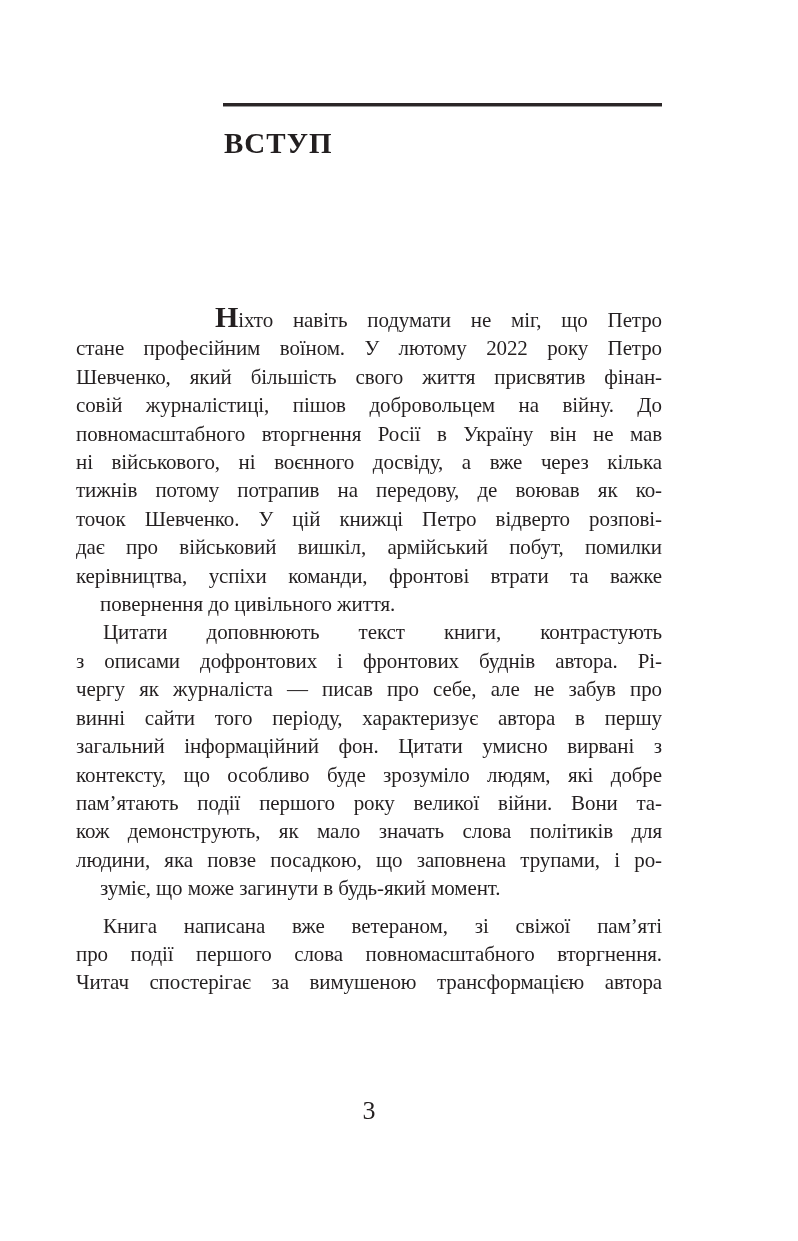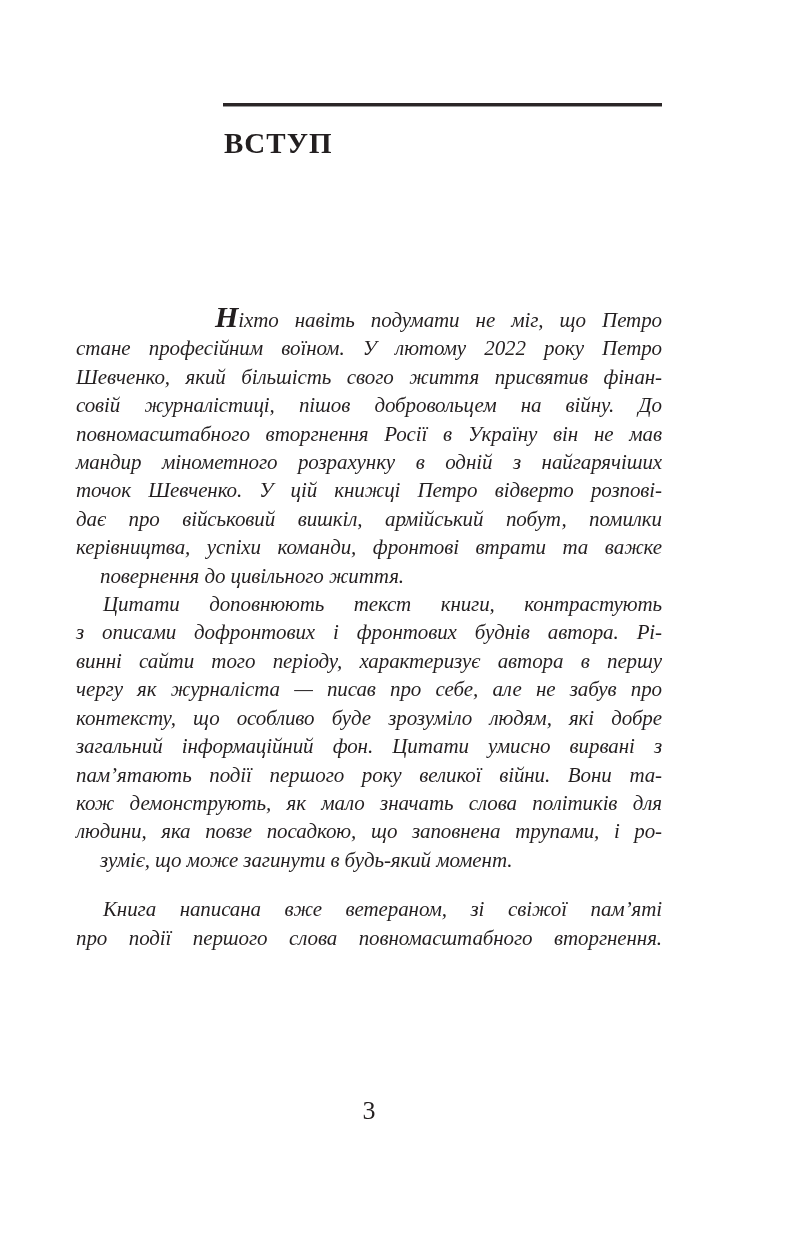--- a/index.html
+++ b/index.html
@@ -35,26 +35,25 @@
   .body-text {
     position: absolute;
     left: 76px;
     top: 306px;
     width: 586px;
     font-size: 21px;
     line-height: 28.4px;
     color: #231f20;
   }
   .para { margin: 0; }
-  .para-gap { margin-top: 21px; }
+  .para-gap { margin-top: 9px; }
   .line {
     text-align: justify;
     text-align-last: justify;
     letter-spacing: -0.1px;
-    font-style: italic;
   }
   .line.last { text-align-last: left; margin-left: 24px; }
   .indent-large { text-indent: 139px; }
   .indent-normal { text-indent: 27px; }
   .initial {
     font-size: 30px;
     font-weight: bold;
     line-height: 0;
   }
   .pagenum {
@@ -73,37 +72,39 @@
 <div class="page">
   <div class="rule"></div>
   <h1 class="title">ВСТУП</h1>
   <div class="body-text">
       <div class="para">
         <div class="line indent-large"><span class="initial">Н</span>іхто навіть подумати не міг, що Петро</div>
         <div class="line">стане професійним воїном. У лютому 2022 року Петро</div>
         <div class="line">Шевченко, який більшість свого життя присвятив фінан-</div>
         <div class="line">совій журналістиці, пішов добровольцем на війну. До</div>
         <div class="line">повномасштабного вторгнення Росії в Україну він не мав</div>
-        <div class="line">мандир мінометного розрахунку в одній з найгарячіших</div>
+        <div class="line">ні військового, ні воєнного досвіду, а вже через кілька</div>
+        <div class="line">тижнів потому потрапив на передову, де воював як ко-</div>
         <div class="line">точок Шевченко. У цій книжці Петро відверто розпові-</div>
         <div class="line">дає про військовий вишкіл, армійський побут, помилки</div>
         <div class="line">керівництва, успіхи команди, фронтові втрати та важке</div>
         <div class="line last">повернення до цивільного життя.</div>
       </div>
       <div class="para">
         <div class="line indent-normal">Цитати доповнюють текст книги, контрастують</div>
         <div class="line">з описами дофронтових і фронтових буднів автора. Рі-</div>
+        <div class="line">чергу як журналіста — писав про себе, але не забув про</div>
         <div class="line">винні сайти того періоду, характеризує автора в першу</div>
-        <div class="line">чергу як журналіста — писав про себе, але не забув про</div>
+        <div class="line">загальний інформаційний фон. Цитати умисно вирвані з</div>
         <div class="line">контексту, що особливо буде зрозуміло людям, які добре</div>
-        <div class="line">загальний інформаційний фон. Цитати умисно вирвані з</div>
         <div class="line">пам’ятають події першого року великої війни. Вони та-</div>
         <div class="line">кож демонструють, як мало значать слова політиків для</div>
         <div class="line">людини, яка повзе посадкою, що заповнена трупами, і ро-</div>
         <div class="line last">зуміє, що може загинути в будь-який момент.</div>
       </div>
       <div class="para para-gap">
         <div class="line indent-normal">Книга написана вже ветераном, зі свіжої пам’яті</div>
         <div class="line">про події першого слова повномасштабного вторгнення.</div>
+        <div class="line">Читач спостерігає за вимушеною трансформацією автора</div>
       </div>
     </div>
   <div class="pagenum">3</div>
 </div>
 
 </body></html>

